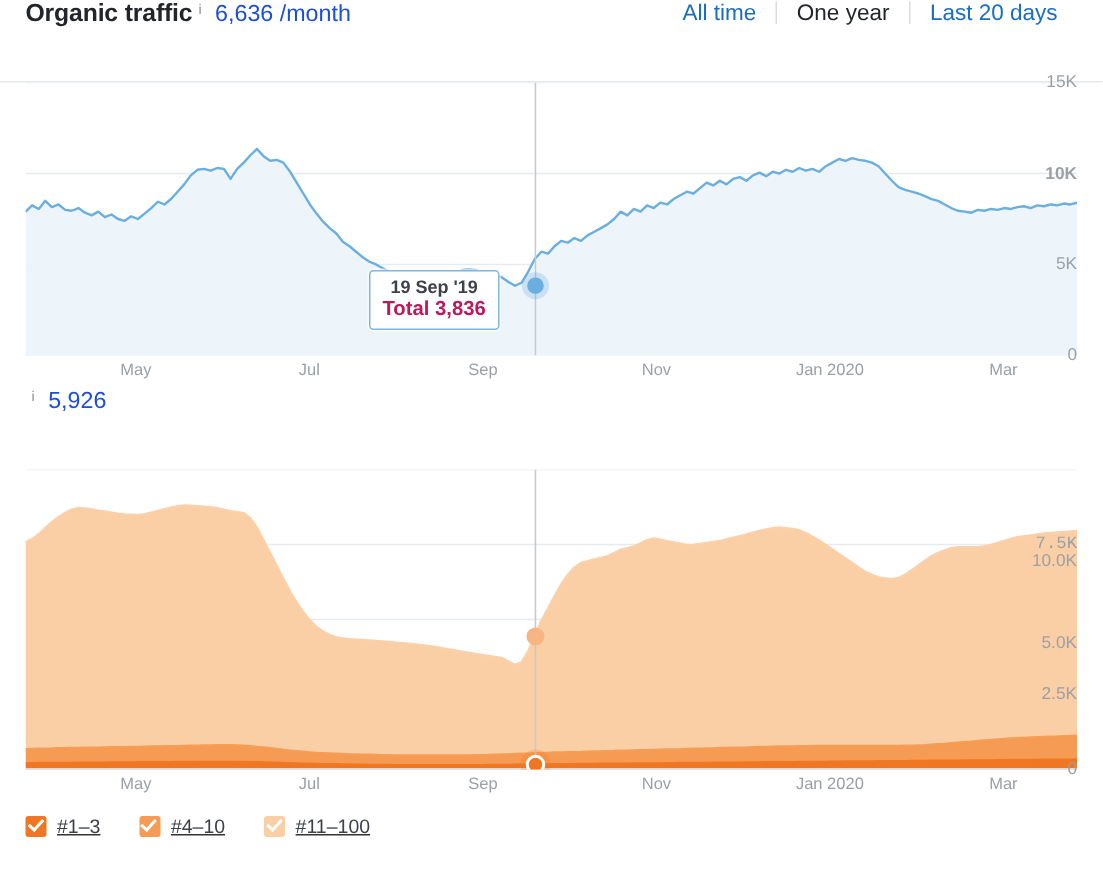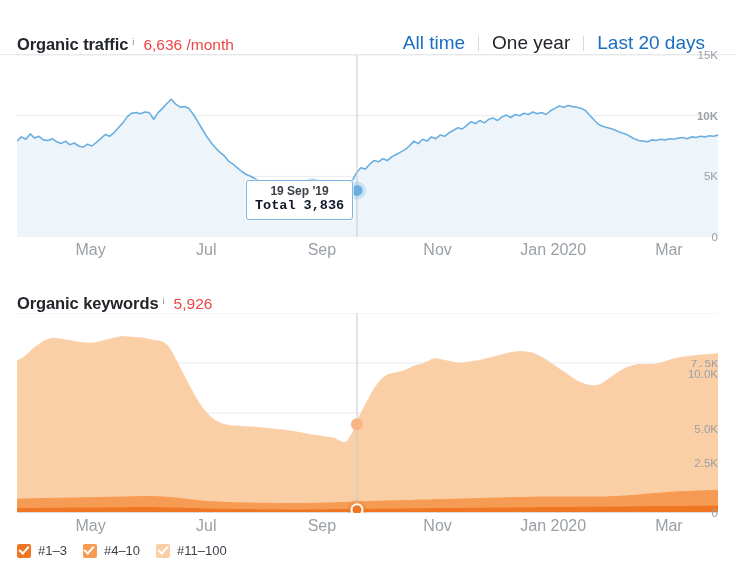--- a/index.html
+++ b/index.html
@@ -12,21 +12,21 @@
     color: #333333;
     overflow: hidden;
     position: relative;
   }
 
   .panel { position: relative; }
 
   
   .head-row {
     display: flex;
-    align-items: flex-end;
+    align-items: flex-start;
     padding: 0 17px;
     height: 54px;
     gap: 20px;
   }
   .head-left { display: flex; align-items: baseline; }
   .head-title {
     font-size: 16.5px;
     font-weight: bold;
     color: #22252a;
     letter-spacing: -0.1px;
@@ -34,28 +34,28 @@
   .info-icon {
     font-size: 9.5px;
     color: #8a8f96;
     margin-left: 4px;
     position: relative;
     top: -5px;
     font-style: normal;
   }
   .head-value {
     font-size: 15.5px;
-    color: #ef4444;
+    color: #1d4ed8;
     margin-left: 9px;
   }
   .head-right {
     margin-left: auto;
     display: flex;
     align-items: center;
-    font-size: 19px;
+    font-size: 15px;
     white-space: nowrap;
   }
   .range-link {
     color: #1a6ec0;
     padding: 0 13px;
     cursor: pointer;
     text-decoration: none;
   }
   .range-link.active {
     color: #22252a;
@@ -91,21 +91,21 @@
     white-space: nowrap;
   }
   .xlabels {
     position: relative;
     height: 22px;
     margin: 0 17px;
   }
   .xlab {
     position: absolute;
     top: 4px;
-    font-size: 16px;
+    font-size: 11px;
     color: #9aa0a6;
     transform: translateX(-50%);
     white-space: nowrap;
   }
 
   
   .tt-traffic {
     position: absolute;
     left: 246px; top: 180px;
     background: #ffffff;
@@ -118,31 +118,31 @@
   }
   .tt-traffic .tt-date {
     font-size: 12px;
     color: #3d4148;
     white-space: nowrap;
     font-weight: bold;
   }
   .tt-traffic .tt-total {
     font-size: 13.5px;
     font-weight: bold;
-    color: #0f172a;
-    white-space: nowrap;
-    font-family: Liberation Mono, monospace;
+    color: #be185d;
+    white-space: nowrap;
   }
 
   
   .legend {
     display: flex;
     align-items: center;
     padding: 8px 17px 0 17px;
-    gap: 16px;
+    gap: 26px;
+    text-decoration: underline;
   }
   .legend-item {
     display: flex;
     align-items: center;
     cursor: pointer;
     user-select: none;
   }
   .lg-box {
     width: 14px; height: 14px;
     border-radius: 2px;
@@ -227,21 +227,20 @@
   <div class="tt-traffic">
     <div class="tt-date">19 Sep '19</div>
     <div class="tt-total">Total 3,836</div>
   </div>
 </div>
 
 <div class="panel">
 
   <div class="head-row">
     <div class="head-left">
-      <span class="head-title">Organic keywords</span>
       <i class="info-icon">i</i>
       <span class="head-value">5,926</span>
     </div>
   </div>
 
   <div class="chart-wrap">
     <div class="chart-box">
       <svg class="chart-svg" id="svg-keywords" width="701" height="200" viewBox="0 0 701 200">
           <line x1="0" y1="150" x2="701" y2="150" stroke="#e8ebee" stroke-width="1"></line>
           <line x1="0" y1="100" x2="701" y2="100" stroke="#e8ebee" stroke-width="1"></line>

